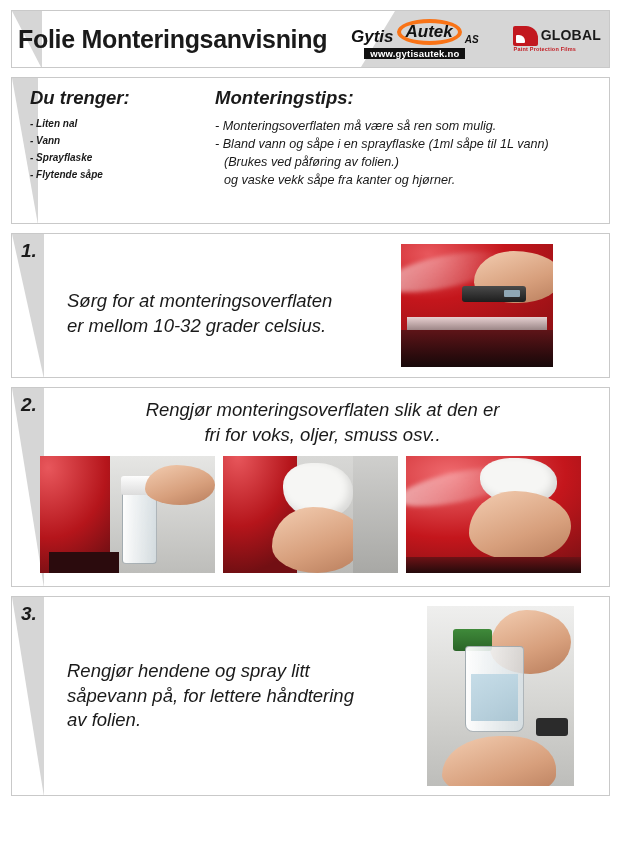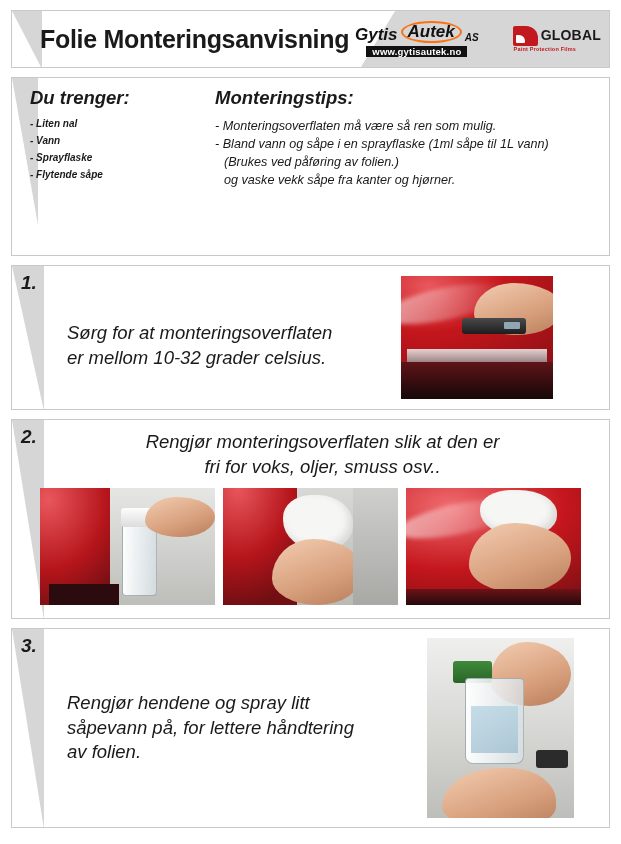--- a/index.html
+++ b/index.html
@@ -42,21 +42,21 @@
     display: flex;
     align-items: center;
   }
   .header .wedge {
     border-width: 58px 0 0 30px;
     border-color: #d6d6d6 transparent transparent transparent;
   }
   .header-title {
     position: relative;
     z-index: 2;
-    margin-left: 28px;
+    margin-left: 6px;
     font-size: 25px;
     font-weight: bold;
     letter-spacing: -0.3px;
     white-space: nowrap;
   }
   .header-grey-right {
     position: absolute;
     top: 0; right: 0; bottom: 0;
     width: 248px;
     background: #d6d6d6;
@@ -80,21 +80,21 @@
   .gytis-top {
     display: flex;
     align-items: flex-end;
     gap: 3px;
     font-style: italic;
     font-weight: bold;
     font-size: 17px;
     color: #111;
   }
   .gytis-oval {
-    border: 2px solid #f97316;
+    border: 4px solid #f97316;
     border-radius: 50%;
     padding: 0px 5px 1px 5px;
     font-style: italic;
     font-weight: bold;
     font-size: 17px;
     text-align: center;
   }
   .gytis-as { font-size: 10px; font-weight: bold; font-style: italic; }
   .gytis-url {
     margin-top: 3px;
@@ -131,21 +131,21 @@
     letter-spacing: 0.2px;
   }
   .global-sub {
     font-size: 5.5px; color: #c2181f; font-weight: bold;
     letter-spacing: 0.2px; margin-top: 1px;
   }
 
   
   .infobox {
     flex: 0 0 auto;
-    height: 179px;
+    height: 147px;
     display: flex;
     padding: 9px 12px 9px 18px;
   }
   .infobox .wedge {
     border-width: 147px 0 0 26px;
     border-color: #d6d6d6 transparent transparent transparent;
   }
   .col-needs { position: relative; z-index: 2; width: 185px; }
   .col-tips  { position: relative; z-index: 2; flex: 1; }
   .sect-title {

